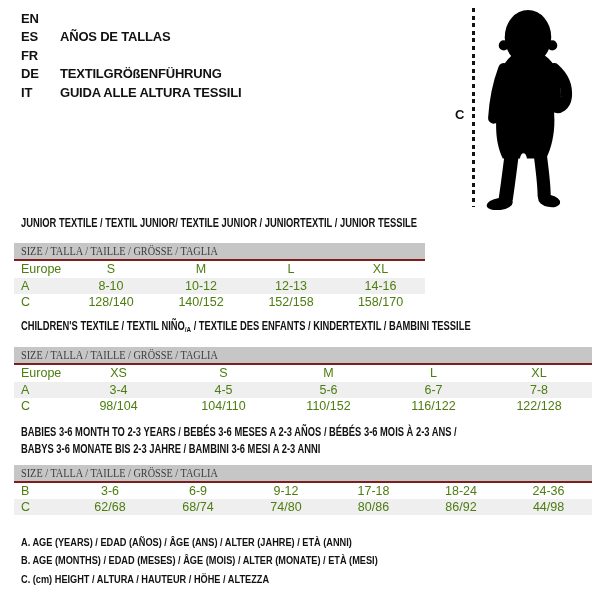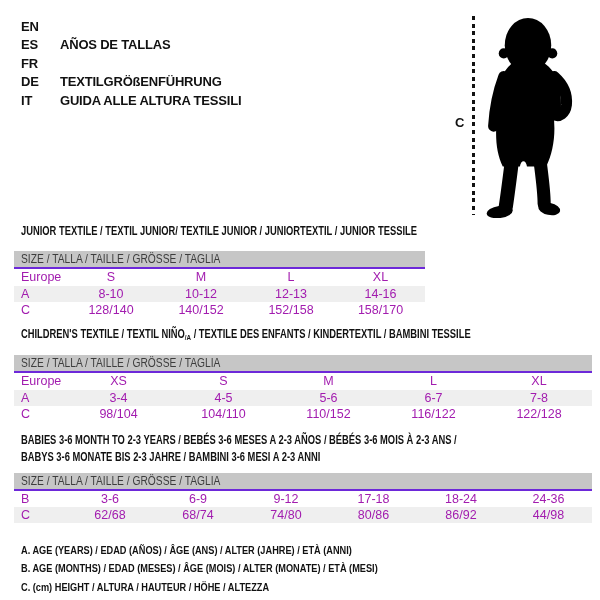--- a/index.html
+++ b/index.html
@@ -1,17 +1,17 @@
 <!DOCTYPE html>
 <html><head>
 <meta charset="utf-8">
 <style>
   html,body{margin:0;padding:0;background:#fff;}
   .page{position:relative;width:600px;height:592px;background:#ffffff;overflow:hidden;
-        font-family:"Liberation Sans",sans-serif;color:#1c1c1c;margin-top:8px;}
+        font-family:"Liberation Sans",sans-serif;color:#1c1c1c;}
 
   
   .lang-block{position:absolute;left:21px;top:10px;}
   .lang-row{display:flex;font-weight:bold;font-size:13px;line-height:18.4px;
             letter-spacing:-0.2px;color:#111;}
   .lang-code{width:39px;flex:0 0 39px;}
   .lang-label{white-space:nowrap;}
 
   
   .measure-line{position:absolute;left:472px;top:8px;width:3px;height:199px;
@@ -21,25 +21,25 @@
 
   
   .tbl-title{position:absolute;left:21px;font-weight:bold;font-size:12px;color:#111;
              white-space:nowrap;transform:scaleX(0.78);transform-origin:left center;
              line-height:16.5px;letter-spacing:0;}
   .sub{font-size:8px;position:relative;top:2px;}
 
   
   .size-table{position:absolute;left:14px;}
   table{border-collapse:collapse;table-layout:fixed;}
-  td{font-size:12.5px;color:#a21caf;height:16px;line-height:16px;padding:0;
+  td{font-size:12.5px;color:#4d7c0f;height:16px;line-height:16px;padding:0;
      text-align:center;vertical-align:middle;white-space:nowrap;overflow:visible;}
   td.lbl{text-align:left;padding-left:7px;}
   tr.hdr td{background:#c6c6c6;color:#3d3d3d;text-align:left;padding-left:7px;
-            height:16px;border-bottom:2px solid #6d28d9;}
+            height:16px;border-bottom:2px solid #7f1d1d;font-family:Liberation Serif, serif;}
   tr.hdr .cnd{display:inline-block;transform:scaleX(0.82);transform-origin:left center;}
   tr.eur td{height:17px;line-height:17px;}
   tr.stripe td{background:#efefef;}
 
   
   .footnotes{position:absolute;left:21px;top:533px;}
   .footnote{font-weight:bold;font-size:11.5px;line-height:18.3px;color:#111;
             white-space:nowrap;transform:scaleX(0.8);transform-origin:left center;}
 </style>
 </head>

